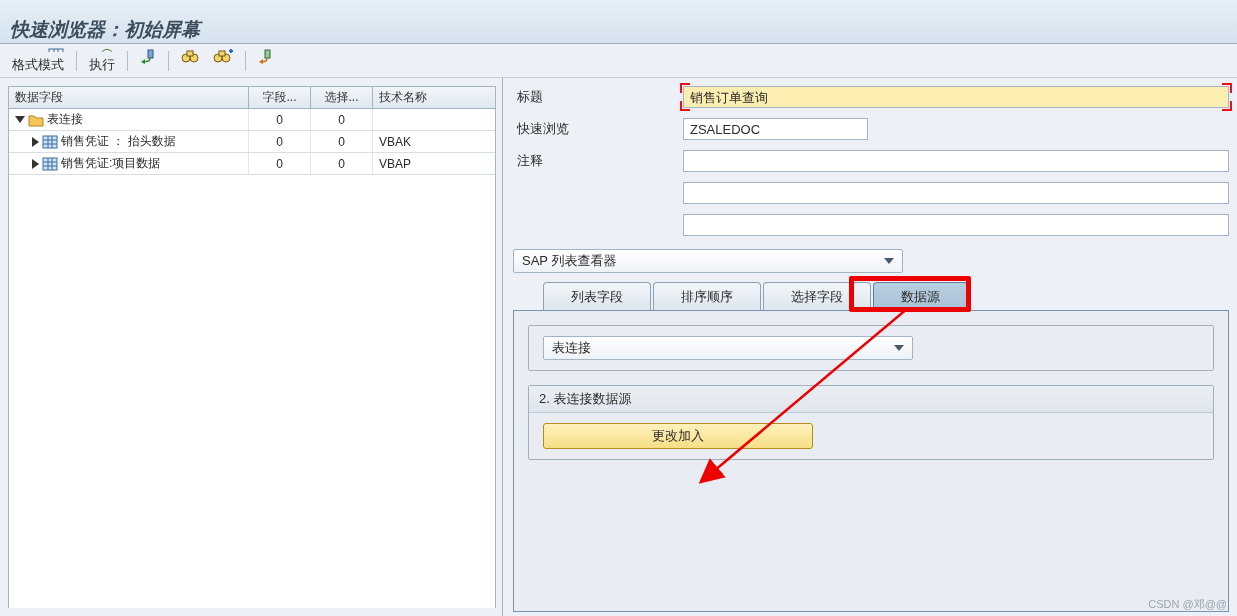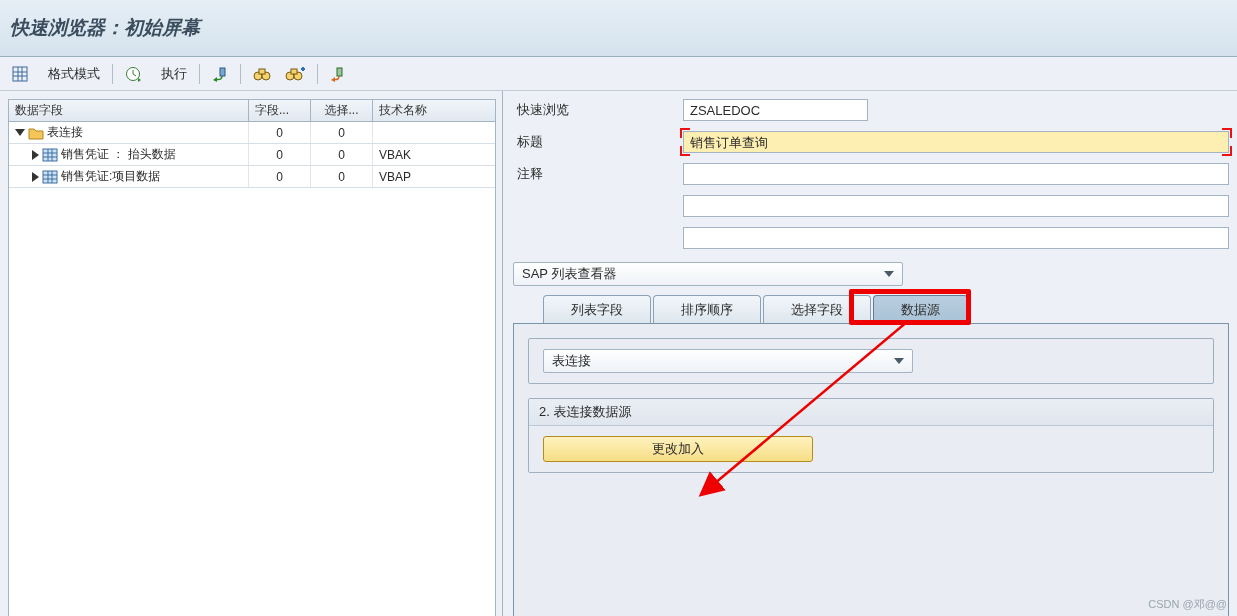--- a/index.html
+++ b/index.html
@@ -1,34 +1,34 @@
 <!DOCTYPE html>
 <html><head>
 <meta charset="utf-8">
 <style>
   * { box-sizing: border-box; }
   html, body { margin:0; padding:0; width:1237px; height:616px; font-family:"Microsoft YaHei", Arial, sans-serif; font-size:13px; background:#e9edf3; color:#2b2b2b; overflow:hidden; }
   
-  .titlebar { height:57px; background:linear-gradient(#e6eff6,#d5e2ed); border-bottom:1px solid #9ab0c1; display:flex; align-items:center; padding:16px 10px; }
+  .titlebar { height:44px; background:linear-gradient(#e6eff6,#d5e2ed); border-bottom:1px solid #9ab0c1; display:flex; align-items:flex-end; padding:0 10px; }
   .titlebar span { font-size:19px; font-style:italic; font-weight:bold; color:#3b4d5d; }
   
   .toolbar { height:34px; background:#edf1f7; border-bottom:1px solid #c1ced9; display:flex; align-items:center; padding:0 6px; gap:2px; }
-  .tbtn { display:flex; align-items:center; height:26px; padding:0 6px; gap:20px; border-radius:3px; cursor:pointer; }
+  .tbtn { display:flex; align-items:flex-end; height:26px; padding:0 6px; gap:4px; border-radius:3px; cursor:pointer;flex-direction:column; }
   .tsep { width:1px; height:20px; background:#b0bec9; margin:0 4px; }
   svg { display:block; }
   
   .content { display:flex; height:calc(616px - 40px - 34px); }
   .left-panel { width:503px; border-right:1px solid #a3b4c4; background:#edf1f7; padding:8px 6px 12px 8px; }
   .right-panel { flex:1; background:#edf1f7; padding:6px 8px 8px 10px; display:flex; flex-direction:column; }
   
   .left-inner { border:1px solid #a3b4c4; border-bottom:none; background:#fff; height:100%; }
   .tt-head { display:flex; background:linear-gradient(#f1f5fa,#e1e8f0); border-bottom:1px solid #a3b4c4; height:22px; }
   .tt-head > div { border-right:1px solid #a3b4c4; padding:2px 6px; font-size:12px; color:#333; }
   .tt-head > div:last-child { border-right:none; }
-  .c1 { width:240px; } .c2 { width:62px; text-align:left; } .c3 { width:62px; text-align:center; } .c4 { flex:1; }
+  .c1 { width:240px; } .c2 { width:62px; text-align:center; } .c3 { width:62px; text-align:center; } .c4 { flex:1; }
   .tt-row { display:flex; height:22px; border-bottom:1px solid #d6dee6; align-items:center; background:#fff; }
   .tt-row > div { border-right:1px solid #e0e6ec; padding:2px 6px; font-size:12px; height:100%; display:flex; align-items:center; }
   .tt-row > div:last-child { border-right:none; }
   .tt-row .c2, .tt-row .c3 { justify-content:center; }
   .tree-cell { display:flex; align-items:center; gap:3px; }
   .tri { display:inline-block; width:0; height:0; cursor:pointer; }
   .tri-open { border-left:5px solid transparent; border-right:5px solid transparent; border-top:7px solid #333; }
   .tri-closed { border-top:5px solid transparent; border-bottom:5px solid transparent; border-left:7px solid #333; }
   .indent { display:inline-block; width:14px; }
   
@@ -185,34 +185,34 @@
           </div>
         <div class="c2">0</div>
         <div class="c3">0</div>
         <div class="c4">VBAP</div>
       </div>
     </div>
   </div>
 
   <div class="right-panel">
     <div class="form-row">
-      <div class="form-label">快速浏览</div>
-      <div class="ro-input" style="width:185px">ZSALEDOC</div>
-    </div>
-    <div class="form-row">
       <div class="form-label">标题</div>
       <div class="hilite-wrap">
         <div class="hilite-input">销售订单查询</div>
         <span class="bracket br-tl"></span>
         <span class="bracket br-tr"></span>
         <span class="bracket br-bl"></span>
         <span class="bracket br-br"></span>
       </div>
     </div>
     <div class="form-row">
+      <div class="form-label">快速浏览</div>
+      <div class="ro-input" style="width:185px">ZSALEDOC</div>
+    </div>
+    <div class="form-row">
       <div class="form-label">注释</div>
       <div class="txt-input"></div>
     </div>
     <div class="form-row">
       <div class="form-label"></div>
       <div class="txt-input"></div>
     </div>
     <div class="form-row">
       <div class="form-label"></div>
       <div class="txt-input"></div>

